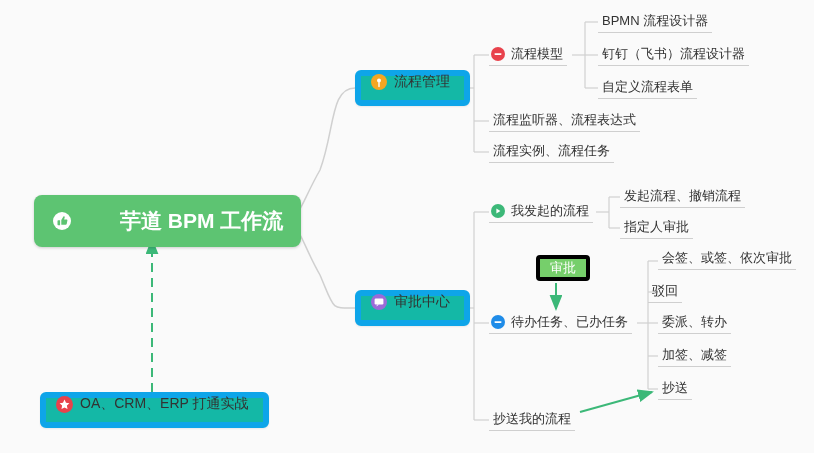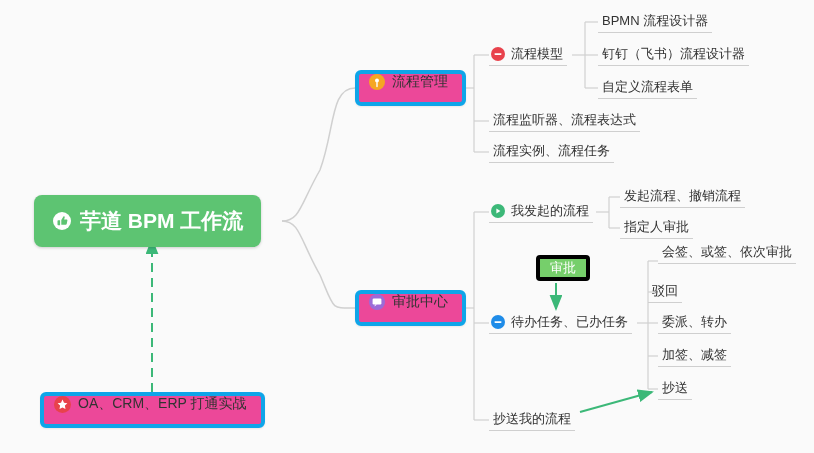--- a/index.html
+++ b/index.html
@@ -36,30 +36,31 @@
   
   .root {
     background: #5dc472;
     border-radius: 8px;
     color: #ffffff;
     font-size: 21px;
     font-weight: bold;
     padding: 0 18px;
     height: 52px;
     box-shadow: 0 1px 3px rgba(0,0,0,0.18);
+    gap: 40px;
   }
   .root .ico {
     margin-right: 8px;
     display: inline-flex;
     align-items: center;
   }
   
   .boxed {
-    background: #ec4899;
-    border: 4px solid #0ea5e9;
+    background: #14b8a6;
+    border: 6px solid #0ea5e9;
     border-radius: 6px;
     height: 36px;
     padding: 0 14px 12px 10px;
     font-size: 14px;
     color: #333333;
     box-shadow: 0 1px 2px rgba(0,0,0,0.07);
   }
   .boxed .ico {
     margin-right: 7px;
     display: inline-flex;
@@ -227,21 +228,21 @@
   <div class="node leaf withicon" style="left:489px; top:312px;">
     <span class="ico">
       <svg width="14" height="14" viewBox="0 0 14 14">
         <circle cx="7" cy="7" r="7" fill="#1f8ce8"></circle>
         <rect x="3.4" y="6.2" width="7.2" height="1.7" rx="0.8" fill="#ffffff"></rect>
       </svg>
     </span>
     <span>待办任务、已办任务</span>
   </div>
 
-  <div class="node leaf" style="left:658px; top:242px;text-align:right;">
+  <div class="node leaf" style="left:658px; top:248px;text-align:right;">
     <span>会签、或签、依次审批</span>
   </div>
   <div class="node leaf" style="left:648px; top:281px;">
     <span>驳回</span>
   </div>
   <div class="node leaf" style="left:658px; top:312px;">
     <span>委派、转办</span>
   </div>
   <div class="node leaf" style="left:658px; top:345px;">
     <span>加签、减签</span>

